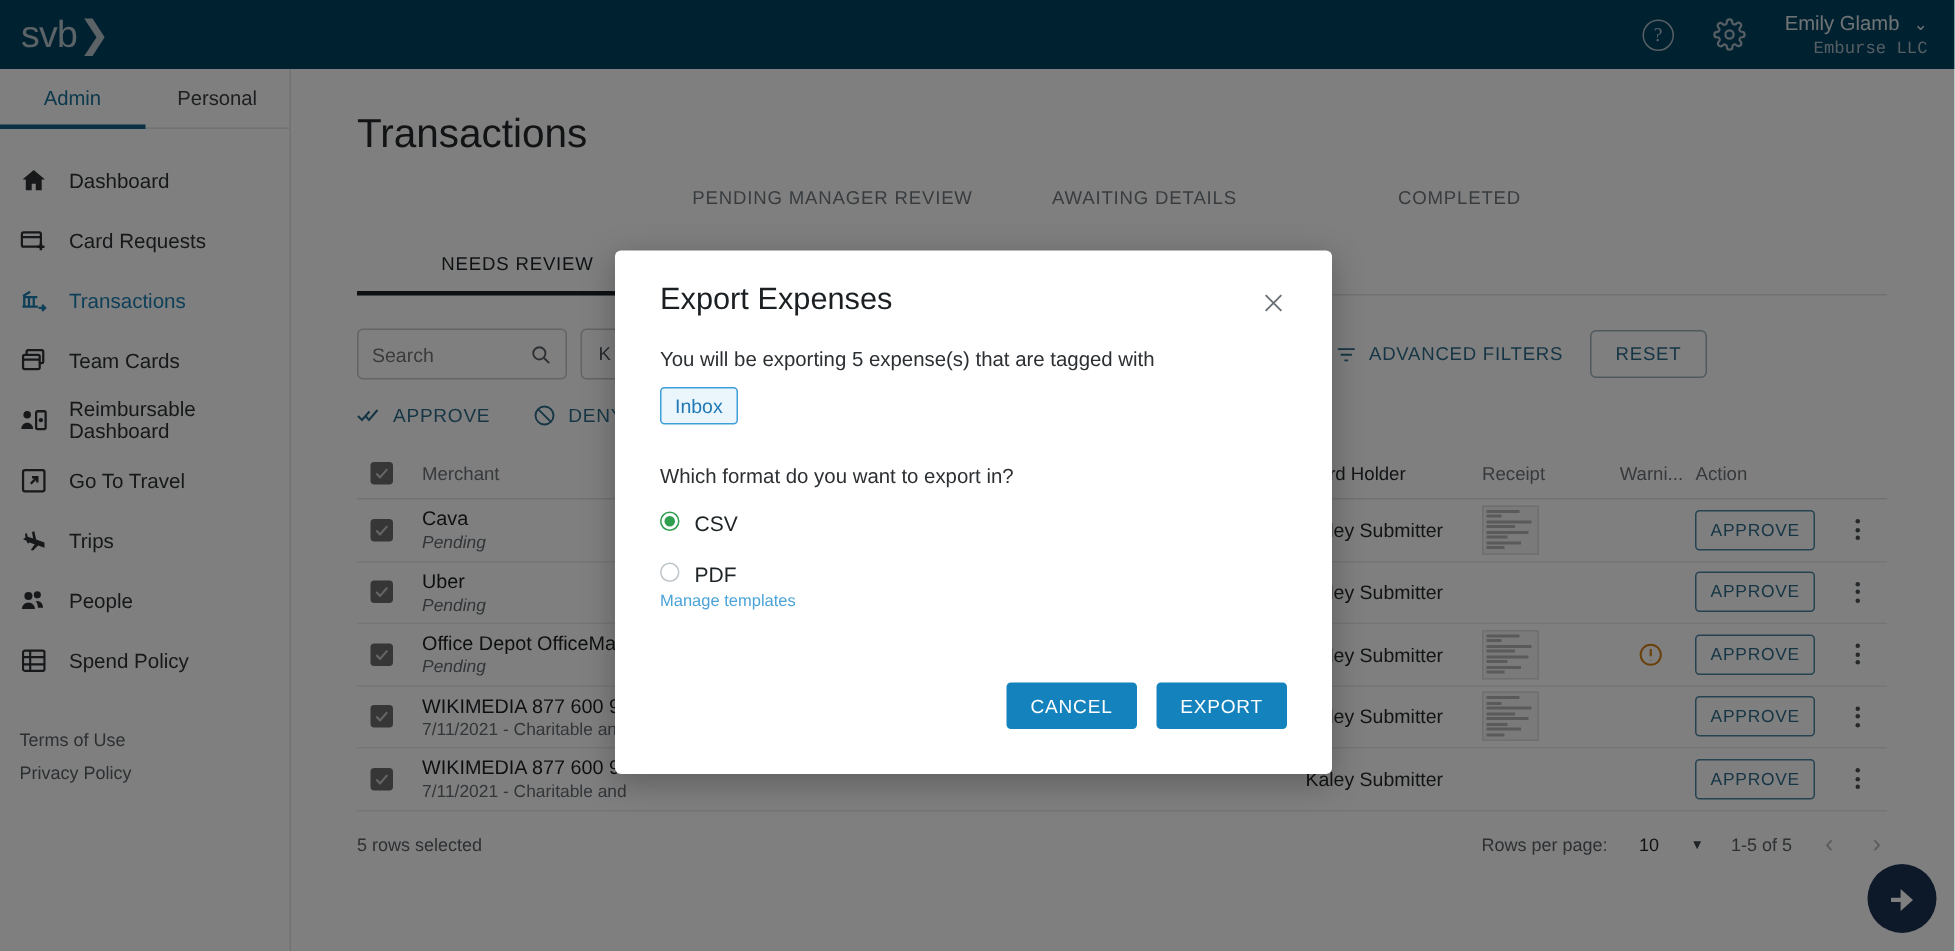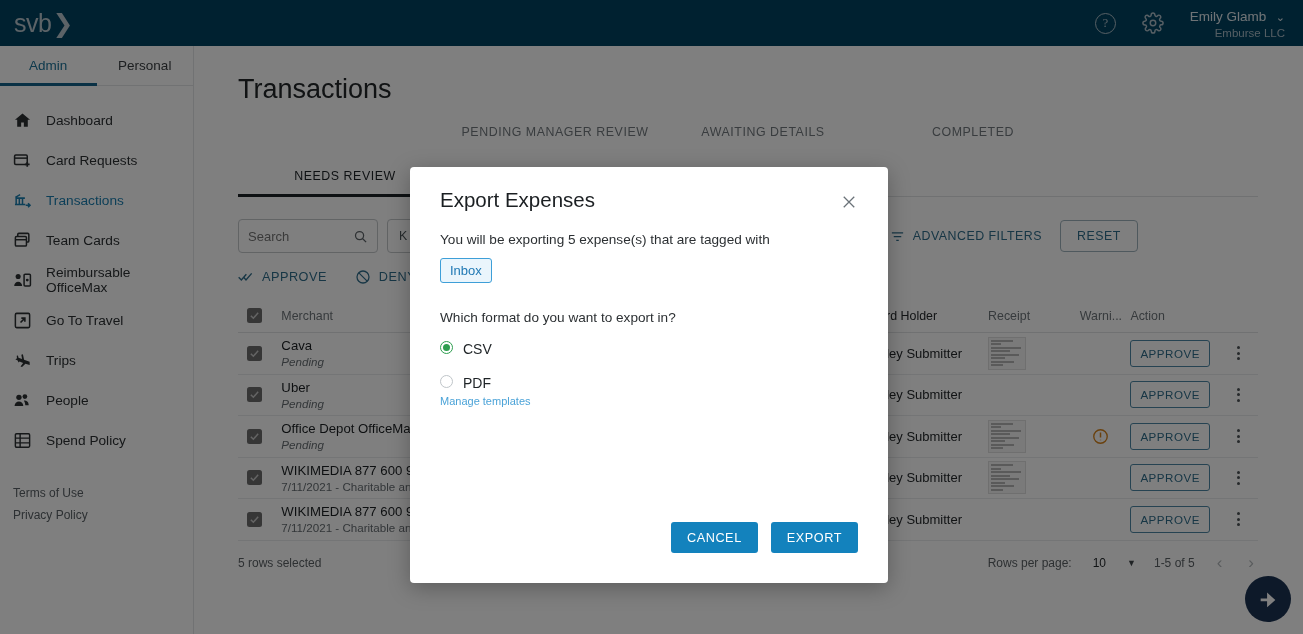--- a/index.html
+++ b/index.html
@@ -27,21 +27,21 @@
   }
   .ic-circle {
     width:21px; height:21px; border-radius:50%; border:1.4px solid #aebfc9;
     color:#aebfc9; font-size:13px; display:flex; align-items:center; justify-content:center;
     font-family:"Liberation Serif", serif;
   }
   .gear-ic { width:22px; height:22px; color:#aebfc9; }
   .user-block { text-align:right; line-height:1.25; }
   .user-name { color:#dfe7ec; font-size:13.5px; }
   .user-chev { color:#dfe7ec; font-size:11px; margin-left:5px; }
-  .user-org { color:#a9bcc7; font-size:11.5px; }
+  .user-org { color:#a9bcc7; font-size:11.5px;font-family:Liberation Mono, monospace; }
 
   
   .sidebar {
     position:absolute; left:0; top:46px; width:194px; height:588px;
     background:#ffffff; border-right:1px solid #e2e4e6;
   }
   .side-tabs { display:flex; height:40px; border-bottom:1px solid #e2e4e6; }
   .side-tab {
     flex:1; display:flex; align-items:center; justify-content:center;
     font-size:13.5px; color:#3b3f42; cursor:pointer; position:relative;
@@ -162,21 +162,21 @@
   
   .fab {
     position:absolute; right:12px; bottom:12px; width:46px; height:46px; border-radius:50%;
     background:#1b3252; display:flex; align-items:center; justify-content:center; cursor:pointer;
   }
   .fab svg { width:22px; height:22px; color:#fff; }
 
   
   .scrim { position:absolute; inset:0; background:rgba(0,0,0,0.5); }
   .modal {
-    position:absolute; left:410px; top:167px; width:478px; height:416px;
+    position:absolute; left:410px; top:167px; width:478px; height:349px;
     background:#fff; border-radius:4px; box-shadow:0 5px 22px rgba(0,0,0,.28);
     padding:0 30px;
   }
   .modal-head { display:flex; align-items:flex-start; padding-top:21px; }
   .modal-title { font-size:20.5px; color:#1b1f22; font-weight:400; }
   .modal-close {
     margin-left:auto; width:18px; height:18px; color:#6a7278; cursor:pointer; margin-top:5px;
   }
   .modal-desc { font-size:13.6px; color:#2c3033; margin-top:20px; }
   .tag-chip {
@@ -285,21 +285,21 @@
 
       <div class="nav-item">
         <span class="nav-ic">
           <svg viewBox="0 0 24 24" fill="currentColor">
             <circle cx="6.5" cy="7" r="3.2"></circle>
               <path d="M1.5 19c0-3.2 2.3-5.4 5-5.4s5 2.2 5 5.4z"></path>
             <rect x="14" y="4" width="8" height="15" rx="1.3" fill="none" stroke="currentColor" stroke-width="1.9"></rect>
             <circle cx="18" cy="11.5" r="1.8"></circle>
           </svg>
         </span>
-        <span>Reimbursable OfficeMax</span>
+        <span>Reimbursable Dashboard</span>
       </div>
 
       <div class="nav-item">
         <span class="nav-ic">
           <svg viewBox="0 0 24 24" fill="none" stroke="currentColor" stroke-width="1.9">
             <rect x="3" y="3" width="18" height="18" rx="1.6"></rect>
             <path d="M9.5 14.5 15 9M10.5 9H15v4.5" stroke-width="2"></path>
           </svg>
         </span>
         <span>Go To Travel</span>

